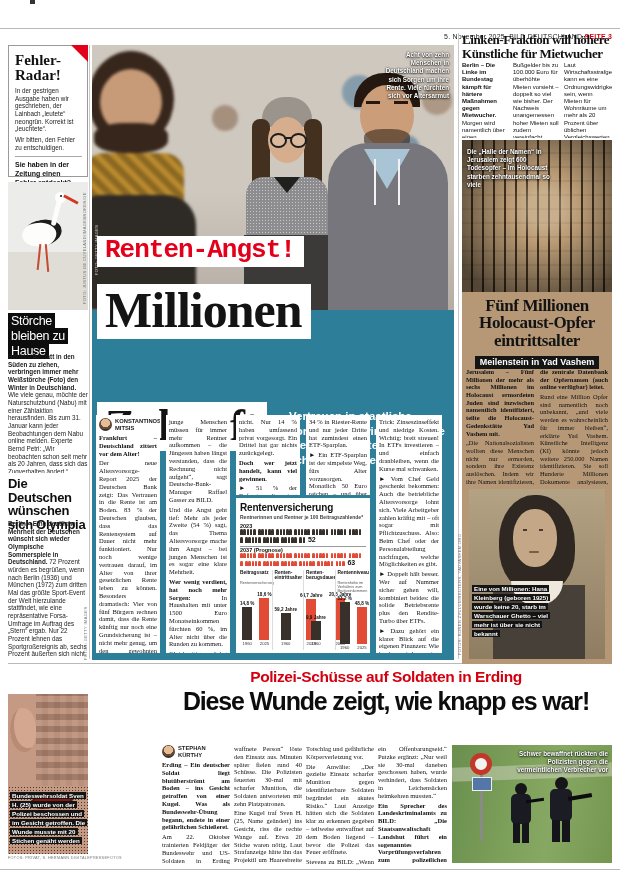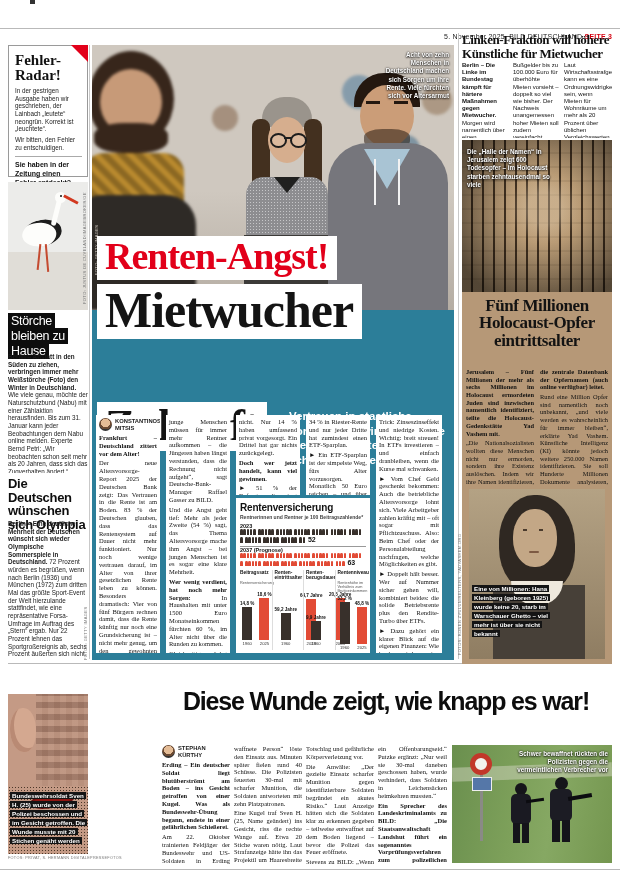--- a/index.html
+++ b/index.html
@@ -29,21 +29,21 @@
   
   .photo{overflow:hidden;background:#999;}
   .blur{filter:blur(1.5px);}
   .note-overlay{position:absolute;font-size:6.3px;font-weight:bold;color:#fff;line-height:1.3;
                 text-shadow:0 0 2px rgba(0,0,0,.9),0 1px 2px rgba(0,0,0,.8);}
   .cap-boxed{font-size:6.2px;font-weight:bold;color:#fff;line-height:1.45;}
   .cap-boxed span{background:#141414;padding:0 2px;-webkit-box-decoration-break:clone;box-decoration-break:clone;}
   
   .teal{background:#2c7e99;}
   .hbox{display:inline-block;background:#fff;padding:0 9px 2px 8px;}
-  .kicker-red{font-family:Liberation Serif, serif;font-weight:bold;color:#e2001a;font-size:38px;line-height:1.1;letter-spacing:-1px;}
+  .kicker-red{font-family:Liberation Mono, monospace;font-weight:bold;color:#e2001a;font-size:26px;line-height:1.1;letter-spacing:-1px;}
   .h-black{font-family:"Liberation Serif",serif;font-weight:bold;color:#141414;letter-spacing:-1px;line-height:1.05;}
   .subhead{color:#fff;font-size:11.5px;font-weight:bold;line-height:1.28;}
   .colbox{background:#fff;padding:3px 3px;box-sizing:border-box;overflow:hidden;}
   .artcols{font-family:"Liberation Serif",serif;font-size:6.5px;line-height:1.2;text-align:justify;}
   .artcols p{margin:0 0 2px;}
   .artcols p.b{font-weight:bold;}
   .byline{display:flex;align-items:center;gap:3px;margin-bottom:3px;font-family:"Liberation Sans",sans-serif;}
   .avatar{width:13px;height:13px;border-radius:50%;flex:0 0 13px;
           background:radial-gradient(circle at 50% 38%,#e4bc96 0 42%,#6b4a33 43% 62%,#333 63%);}
   .bname{font-size:5.8px;font-weight:bold;line-height:1.1;color:#222;}
@@ -180,21 +180,21 @@
       <div class="abs" style="left:46px;top:86px;width:2px;height:46px;background:#f2f2f2;"></div>
       <div class="abs" style="left:70px;top:86px;width:2px;height:46px;background:#f2f2f2;"></div>
     </div>
     <div class="note-overlay" style="right:5px;top:6px;width:64px;text-align:right;">Acht von zehn Menschen in Deutschland machen sich Sorgen um ihre Rente. Viele fürchten sich vor Altersarmut</div>
     <div class="abs vcredit onphoto" style="left:2px;top:100px;height:130px;">FOTO: GETTY IMAGES</div>
   </div>
 
   <div class="abs teal" style="left:92px;top:310px;width:362px;height:350px;"></div>
 
   <div class="abs hbox" style="left:97px;top:236px;"><span class="kicker-red">Renten-Angst!</span></div>
-  <div class="abs hbox" style="left:97px;top:284px;"><span class="h-black" style="font-size:50px;">Mietwucher</span></div>
+  <div class="abs hbox" style="left:97px;top:284px;"><span class="h-black" style="font-size:50px;">Millionen</span></div>
   <div class="abs hbox" style="left:97px;top:402px;"><span class="h-black" style="font-size:45px;">Zukunft</span></div>
   <div class="abs subhead" style="left:289px;top:409px;width:162px;">Vertrauen in staatliche Vorsorge schwindet +++ Wie Sie sich vor Altersarmut schützen können</div>
 
   <div class="abs colbox" style="left:96px;top:415px;width:64px;height:238px;">
     <div class="byline">
       <div class="avatar"></div>
       <div class="bname">KONSTANTINOS MITSIS</div>
     </div>
     <div class="artcols">
         <p class="b">Frankfurt – Deutschland zittert vor dem Alter!</p>
@@ -443,20 +443,21 @@
     </div>
 
   <div class="abs photo" style="left:462px;top:140px;width:150px;height:152px;background:#241c15;">
     <div class="abs" style="left:0;top:0;right:0;bottom:0;background:repeating-linear-gradient(90deg,rgba(205,172,130,.8) 0 9px,rgba(62,46,30,.95) 9px 11px),repeating-linear-gradient(0deg,rgba(190,160,122,.45) 0 12px,rgba(45,33,21,.85) 12px 14px);"></div>
     <div class="abs" style="left:0;top:0;right:0;bottom:0;background:radial-gradient(circle at 55% 45%,rgba(230,210,180,.35) 0 14%,rgba(0,0,0,0) 30%,rgba(0,0,0,.55) 85%);"></div>
     <div class="note-overlay" style="left:5px;top:8px;width:88px;">Die „Halle der Namen“ in Jerusalem zeigt 600 Todesopfer – im Holocaust starben zehntausendmal so viele</div>
   </div>
 
   <div class="abs tan" style="left:462px;top:292px;width:150px;height:372px;"></div>
   <div class="abs hol-head" style="left:462px;top:297px;width:150px;">Fünf Millionen Holocaust-Opfer eintrittsalter</div>
+  <div class="abs hol-kicker" style="left:462px;top:351px;width:150px;"><span>Meilenstein in Yad Vashem</span></div>
   <div class="abs hol-cols" style="left:466px;top:368px;width:68px;height:118px;overflow:hidden;">
       <p class="b">Jerusalem – Fünf Millionen der mehr als sechs Millionen im Holocaust ermordeten Juden sind inzwischen namentlich identifiziert, teilte die Holocaust-Gedenkstätte Yad Vashem mit.</p>
       <p>„Die Nationalsozialisten wollten diese Menschen nicht nur ermorden, sondern ihre Existenz auslöschen. Indem wir ihre Namen identifizieren, stellen wir ihre menschliche Identität wieder her“, sagte Alexander Avram, der</p>
     </div>
   <div class="abs hol-cols" style="left:540px;top:368px;width:68px;height:118px;overflow:hidden;">
       <p class="b">die zentrale Datenbank der Opfernamen (auch online verfügbar) leitet.</p>
       <p>Rund eine Million Opfer sind namentlich noch unbekannt, „und viele werden es wahrscheinlich für immer bleiben“, erklärte Yad Vashem. Künstliche Intelligenz (KI) könnte jedoch weitere 250.000 Namen identifizieren. Sie soll Hunderte Millionen Dokumente analysieren, die manuell nicht ausgewertet wurden.</p>
     </div>
 
   <div class="abs photo" style="left:469px;top:489px;width:136px;height:170px;background:linear-gradient(#b4a284,#8f7d62);">
@@ -465,20 +466,21 @@
     <div class="abs" style="left:54px;top:40px;width:4px;height:2px;background:#4a3a2c;"></div>
     <div class="abs" style="left:70px;top:40px;width:4px;height:2px;background:#4a3a2c;"></div>
     <div class="abs" style="left:60px;top:62px;width:10px;height:2px;background:#7d5a43;border-radius:2px;"></div>
     <div class="abs" style="left:24px;top:96px;width:92px;height:74px;background:#474038;"></div>
     <div class="abs" style="left:42px;top:92px;width:52px;height:24px;background:#efe9dd;border-radius:0 0 26px 26px;"></div>
     <div class="abs" style="left:0;top:0;right:0;bottom:0;background-image:radial-gradient(rgba(0,0,0,.14) .5px,transparent .6px);background-size:2px 2px;"></div>
     <div class="abs cap-boxed" style="left:3px;top:96px;width:78px;"><span>Eine von Millionen: Hana Kleinberg (geboren 1925) wurde keine 20, starb im Warschauer Ghetto – viel mehr ist über sie nicht bekannt</span></div>
   </div>
   <div class="abs vcredit" style="left:457px;top:495px;height:160px;">FOTOS: RONEN ZVULUN/REUTERS, YADVASHEM.ORG</div>
 
+  <div class="abs erd-kicker" style="left:160px;top:668px;width:452px;">Polizei-Schüsse auf Soldaten in Erding</div>
   <div class="abs erd-head" style="left:160px;top:686px;width:452px;">Diese Wunde zeigt, wie knapp es war!</div>
 
   <div class="abs" style="left:162px;top:745px;width:68px;height:120px;overflow:hidden;">
     <div class="byline">
       <div class="avatar"></div>
       <div class="bname">STEPHAN KÜRTHY</div>
     </div>
     <div class="artcols">
         <p class="b">Erding – Ein deutscher Soldat liegt blutüberströmt am Boden – ins Gesicht getroffen von einer Kugel. Was als Bundeswehr-Übung begann, endete in einer gefährlichen Schießerei.</p>
         <p>Am 22. Oktober trainierten Feldjäger der Bundeswehr und US-Soldaten in Erding (Bayern). Dann rückte die Polizei an – offenbar ohne zu wissen, dass es sich um eine Übung handelte. Ein Notruf über eine „be-</p>

